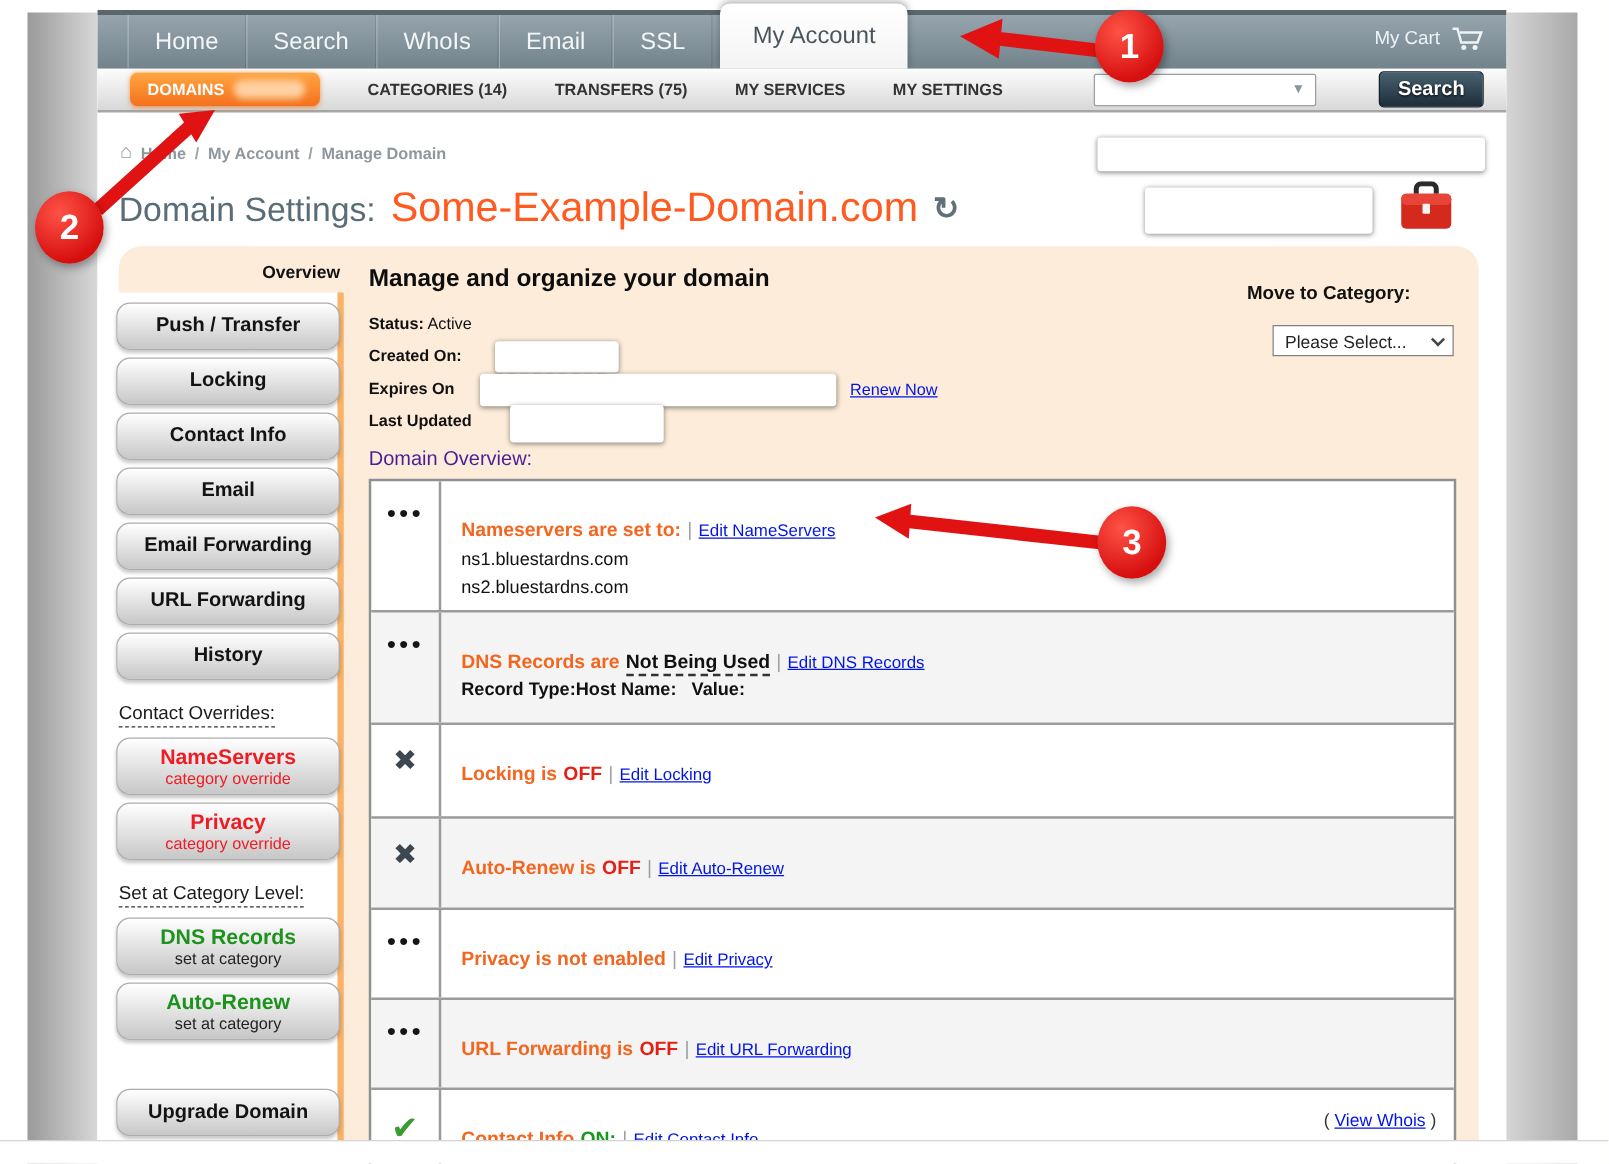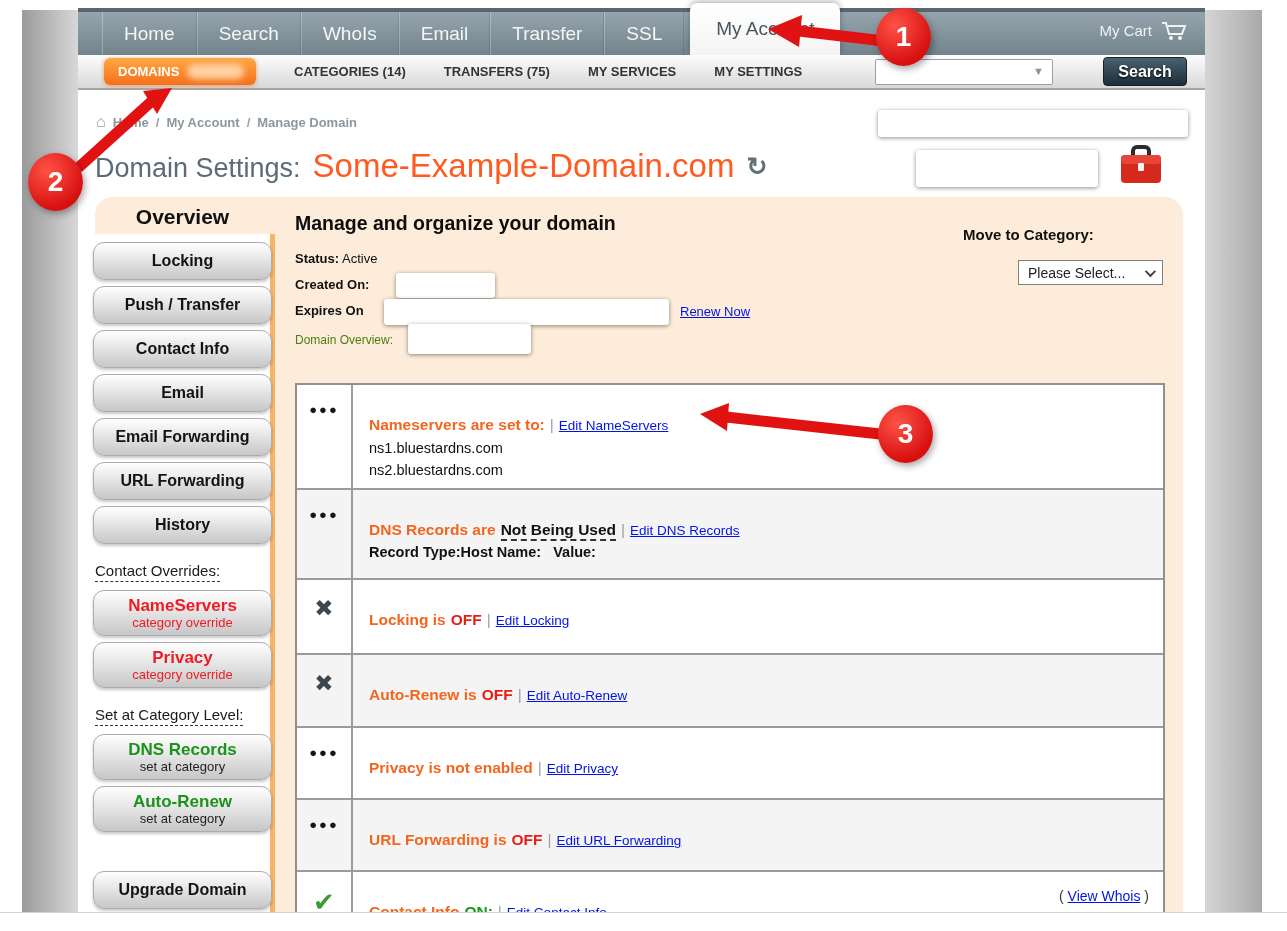--- a/index.html
+++ b/index.html
@@ -50,42 +50,42 @@
   .title-domain { font-size:33px; color:#ff5a1f; }
   .refresh { font-size:25px; color:#5f7077; font-weight:bold; position:relative; top:-2px; }
 
   
   .panel { position:absolute; left:17px; top:197px; width:1088px; height:715px; background:#fcecd9;
            border-radius:18px 18px 0 0; }
   .mask  { position:absolute; left:0; top:234px; width:192px; height:678px; background:#fff; }
   .orange-line { position:absolute; left:192px; top:234px; width:5px; height:678px; background:#f9b269; }
 
   .sidebar { position:absolute; left:15px; top:200px; width:179px; z-index:3; }
-  .sb-active { height:34px; line-height:34px; text-align:center; font-weight:bold; font-size:21px; color:#111; margin-bottom:8px; cursor:pointer; }
+  .sb-active { height:34px; line-height:34px; text-align:right; font-weight:bold; font-size:14px; color:#111; margin-bottom:8px; cursor:pointer; }
   .sb-btn { height:38px; line-height:36px; text-align:center; font-weight:bold; font-size:16px; color:#131313;
             background:linear-gradient(#ffffff,#c7c7c7); border:1px solid #adadad; border-radius:11px;
             box-shadow:0 2px 3px rgba(0,0,0,.22); margin-bottom:6px; cursor:pointer; }
   .sb-btn2 { height:46px; line-height:normal; display:flex; flex-direction:column; justify-content:center; }
   .sb-btn2 .t { font-size:17px; font-weight:bold; }
   .sb-btn2 .s { font-size:13px; font-weight:normal; margin-top:-1px; }
   .sb-red .t, .sb-red .s { color:#ee1c24; }
   .sb-green .t { color:#1d921d; } .sb-green .s { color:#222; }
   .sb-label { display:inline-block; margin:12px 0 8px 2px; font-size:15px; color:#1b1b1b;
             border-bottom:1px dashed #333; padding-bottom:2px; }
   .sb-upgrade { margin-top:39px; }
 
   
   .content-head { position:absolute; left:217px; top:212px; width:700px; z-index:3; }
   .content-head h2 { font-size:19.5px; color:#0d0d0d; margin-bottom:11px; }
   .status-line { font-size:13px; line-height:26px; color:#111; position:relative; }
   .renew-link { position:absolute; left:385px; top:1px; }
   a.link { color:#0014e6; text-decoration:underline; cursor:pointer; }
-  .overview-label { font-size:12px; color:#4d7c0f; margin-top:9px; }
-
-  .movecat { position:absolute; right:42px; top:226px; width:200px; text-align:left; z-index:3; }
+  .overview-label { font-size:16px; color:#4c1d95; margin-top:9px; }
+
+  .movecat { position:absolute; right:42px; top:226px; width:200px; text-align:center; z-index:3; }
   .movecat-label { font-size:15px; font-weight:bold; color:#111; }
   .movecat-select { margin-top:17px; margin-left:auto; width:145px; height:25px; background:#fff;
             border:1px solid #808080; display:flex; align-items:center; justify-content:space-between;
             padding:0 9px; font-size:14px; color:#222; cursor:pointer; }
   .chev { width:8px; height:8px; border-right:2px solid #444; border-bottom:2px solid #444;
             transform:rotate(45deg) translateY(-2px); }
 
   
   .dtable { position:absolute; left:217px; top:383px; width:870px; border:2px solid #909090; background:#fff; z-index:3; }
   .trow { display:flex; border-top:2px solid #9b9b9b; overflow:hidden; }
@@ -127,21 +127,20 @@
   <div class="edge-left"></div>
   <div class="edge-right"></div>
 
   <div class="page">
 
     <div class="topnav">
       <div class="tab">Home</div>
       <div class="tab">Search</div>
       <div class="tab">WhoIs</div>
       <div class="tab">Email</div>
-      <div class="tab">Transfer</div>
       <div class="tab">SSL</div>
       <div class="tab-active">My Account</div>
       <div class="mycart">
         <span>My Cart</span>
         <svg width="26" height="20" viewBox="0 0 26 20">
           <path d="M1 2 h4 l3 11 h13 l3 -8 h-17" fill="none" stroke="#eef3f4" stroke-width="2"></path>
           <circle cx="10" cy="17" r="2" fill="#eef3f4"></circle>
             <circle cx="19" cy="17" r="2" fill="#eef3f4"></circle>
         </svg>
       </div>
@@ -185,22 +184,22 @@
         <rect x="20" y="18" width="6" height="8" rx="1" fill="#f3f3f3"></rect>
       </svg>
     </div>
 
     <div class="panel"></div>
     <div class="mask"></div>
     <div class="orange-line"></div>
 
     <div class="sidebar">
       <div class="sb-active">Overview</div>
+      <div class="sb-btn">Push / Transfer</div>
       <div class="sb-btn">Locking</div>
-      <div class="sb-btn">Push / Transfer</div>
       <div class="sb-btn">Contact Info</div>
       <div class="sb-btn">Email</div>
       <div class="sb-btn">Email Forwarding</div>
       <div class="sb-btn">URL Forwarding</div>
       <div class="sb-btn">History</div>
 
       <div class="sb-label">Contact Overrides:</div>
       <div class="sb-btn sb-btn2 sb-red">
         <div class="t">NameServers</div>
         <div class="s">category override</div>
@@ -228,20 +227,23 @@
       <div class="status-line">
         <b>Status:</b>
         <span>Active</span>
       </div>
       <div class="status-line">
         <b>Created On:</b>
       </div>
       <div class="status-line">
         <b>Expires On</b>
         <a class="link renew-link">Renew Now</a>
+      </div>
+      <div class="status-line">
+        <b>Last Updated</b>
       </div>
       <div class="overview-label">Domain Overview:</div>
     </div>
 
     <div class="movecat">
       <div class="movecat-label">Move to Category:</div>
       <div class="movecat-select">
         <span>Please Select...</span>
         <span class="chev"></span>
       </div>

